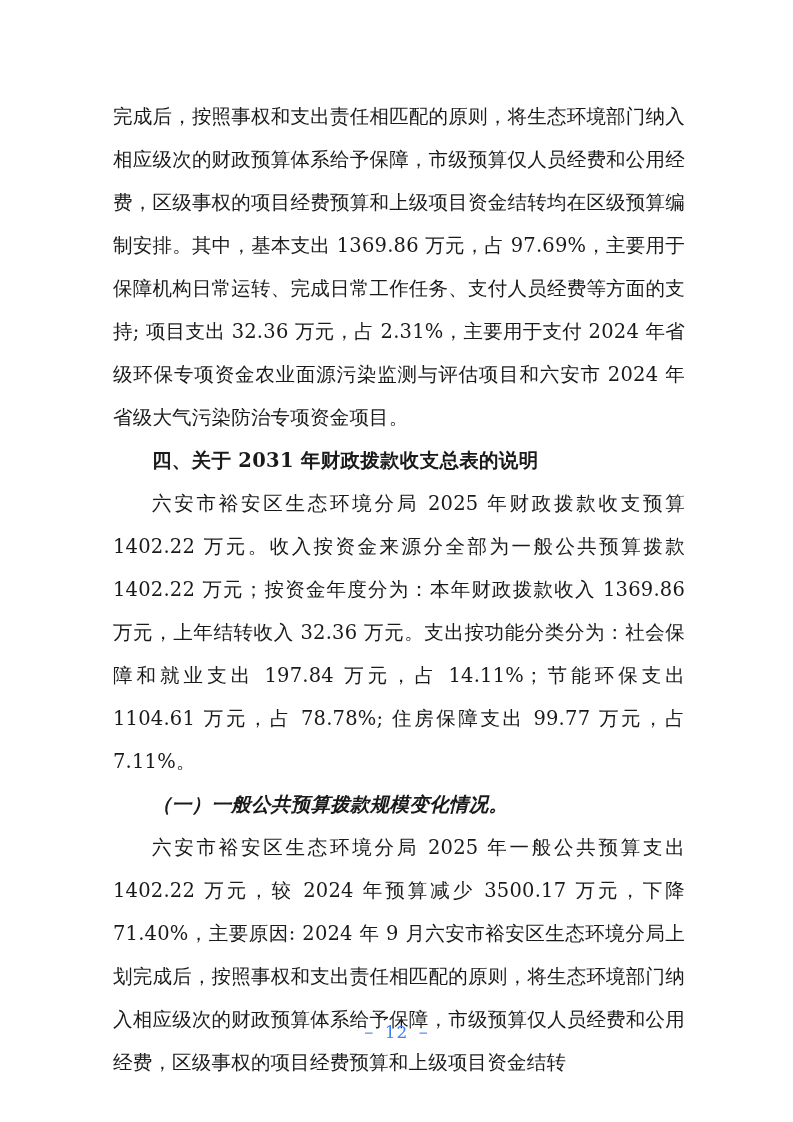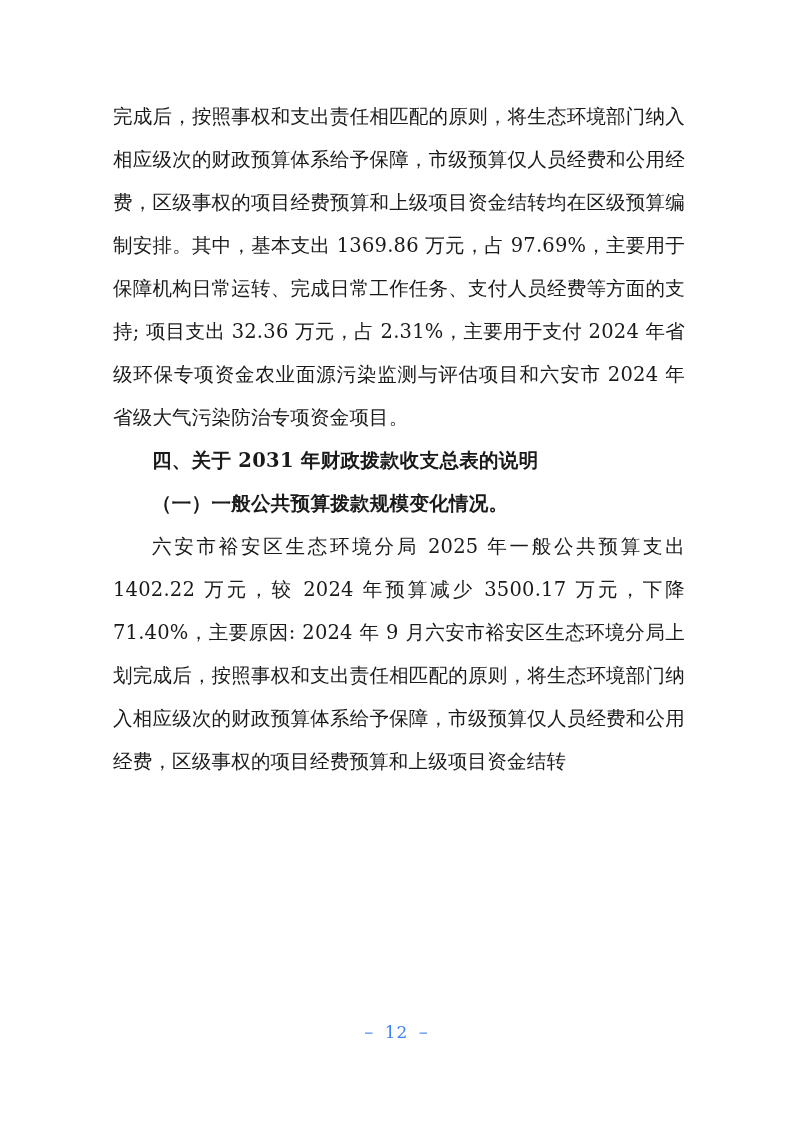--- a/index.html
+++ b/index.html
@@ -39,37 +39,39 @@
     text-indent: 39px;
   }
   .heading {
     margin: 0;
     font-weight: bold;
     text-indent: 39px;
     letter-spacing: 0.3px;
   }
   .heading.sub {
     text-indent: 39px;
+    font-style: italic;
   }
   .footer {
     position: absolute;
     left: 0;
     right: 0;
     bottom: 78px;
     text-align: center;
     font-size: 17px;
     letter-spacing: 1px;
     color: #3b82f6;
     font-family: "DejaVu Serif", "Liberation Serif", serif;
   }
 </style>
 </head>
 <body>
 
 <div class="page">
   <div class="doc-body">
     <p class="para">完成后，按照事权和支出责任相匹配的原则，将生态环境部门纳入相应级次的财政预算体系给予保障，市级预算仅人员经费和公用经费，区级事权的项目经费预算和上级项目资金结转均在区级预算编制安排。其中，基本支出 1369.86 万元，占 97.69%，主要用于保障机构日常运转、完成日常工作任务、支付人员经费等方面的支持; 项目支出 32.36 万元，占 2.31%，主要用于支付 2024 年省级环保专项资金农业面源污染监测与评估项目和六安市 2024 年省级大气污染防治专项资金项目。</p>
     <p class="heading">四、关于 2031 年财政拨款收支总表的说明</p>
+    <p class="para indent2">六安市裕安区生态环境分局 2025 年财政拨款收支预算 1402.22 万元。收入按资金来源分全部为一般公共预算拨款 1402.22 万元；按资金年度分为：本年财政拨款收入 1369.86 万元，上年结转收入 32.36 万元。支出按功能分类分为：社会保障和就业支出 197.84 万元，占 14.11%；节能环保支出 1104.61 万元，占 78.78%; 住房保障支出 99.77 万元，占 7.11%。</p>
     <p class="heading sub">（一）一般公共预算拨款规模变化情况。</p>
     <p class="para indent2">六安市裕安区生态环境分局 2025 年一般公共预算支出 1402.22 万元，较 2024 年预算减少 3500.17 万元，下降 71.40%，主要原因: 2024 年 9 月六安市裕安区生态环境分局上划完成后，按照事权和支出责任相匹配的原则，将生态环境部门纳入相应级次的财政预算体系给予保障，市级预算仅人员经费和公用经费，区级事权的项目经费预算和上级项目资金结转</p>
   </div>
   <div class="footer">－ 12 －</div>
 </div>
 
 </body></html>

